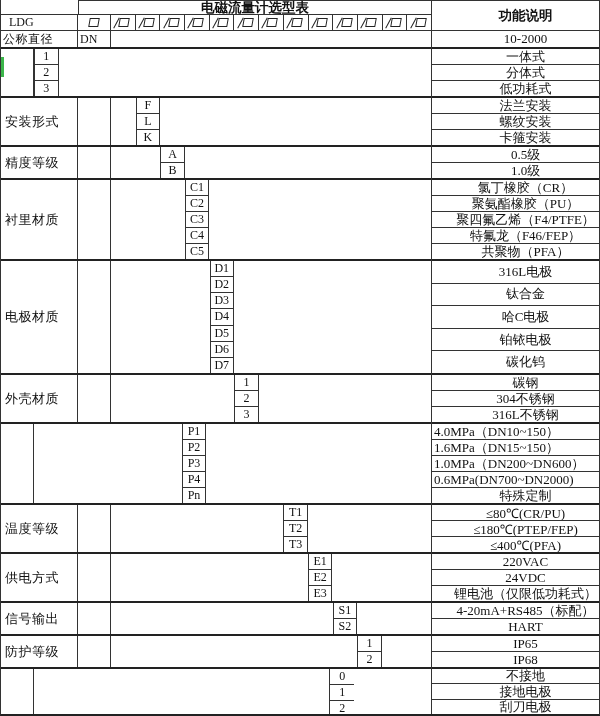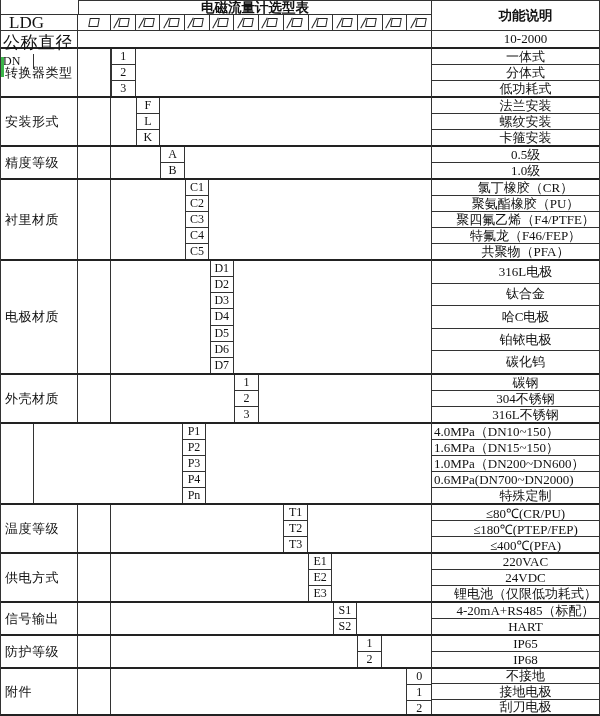--- a/index.html
+++ b/index.html
@@ -14,30 +14,30 @@
   .right-col{position:absolute;left:430px;top:0;width:188px;height:714px;border-left:1px solid #333;}
 
   
   .hdr-row{height:15px;display:flex;border-bottom:1px solid #333;}
   .hdr-blank{width:77px;}
   .hdr-title{flex:1;border-left:1px solid #333;border-top:1px solid #333;
     text-align:center;font-size:13.5px;font-weight:600;line-height:13px;}
 
   
   .ldg-row{height:16px;display:flex;border-bottom:1px solid #333;}
-  .lbl{width:77px;border-right:1px solid #333;display:flex;align-items:center;padding-left:8px;font-size:17px;}
+  .lbl{width:77px;border-right:1px solid #333;display:flex;align-items:center;padding-left:8px;font-size:12px;}
   .dn-cell{width:33px;border-right:1px solid #333;display:flex;align-items:center;justify-content:center;}
   .slash-cells{flex:1;display:flex;}
   .scell{flex:1;display:flex;align-items:center;justify-content:center;gap:1px;border-right:1px solid #333;}
   .scell:last-child{border-right:none;}
   .sq{display:inline-block;width:10px;height:9px;border:1px solid #222;transform:skewX(-10deg);}
   .slash{display:inline-block;width:1px;height:12px;background:#222;transform:rotate(28deg);margin-right:1px;}
 
   
-  .dn-row{height:16px;display:flex;flex-direction:column;}
+  .dn-row{height:16px;display:flex;}
   .dn-row .lbl{padding-left:2px;letter-spacing:0.5px;}
   .dn-code{width:33px;border-right:1px solid #333;display:flex;align-items:center;padding-left:2px;font-size:12px;}
   .rest{flex:1;}
 
   
   .grp{display:flex;border-top:2px solid #222;overflow:hidden;}
   .glabel{width:77px;border-right:1px solid #333;display:flex;align-items:center;padding-left:4px;
     font-size:13px;letter-spacing:0.5px;}
   .gdn{width:33px;border-right:1px solid #333;}
   .gpre{height:100%;}
@@ -132,21 +132,20 @@
       </div>
     </div>
 
     <div class="dn-row">
       <div class="lbl">公称直径</div>
       <div class="dn-code">DN</div>
       <div class="rest"></div>
     </div>
 
     <div class="grp" style="height:49px">
-      <div class="glabel">转换器类型</div>
       <div class="gdn"></div>
       <div class="gcodes">
         <div class="gcode">1</div>
         <div class="gcode">2</div>
         <div class="gcode">3</div>
       </div>
       <div class="gpost"></div>
     </div>
 
     <div class="grp" style="height:49px">
@@ -267,21 +266,20 @@
       <div class="gdn"></div>
       <div class="gpre" style="width:246.2px"></div>
       <div class="gcodes">
         <div class="gcode">1</div>
         <div class="gcode">2</div>
       </div>
       <div class="gpost"></div>
     </div>
 
     <div class="grp" style="height:47px">
-      <div class="glabel">附件</div>
       <div class="gdn"></div>
       <div class="gpre" style="width:295.4px"></div>
       <div class="gcodes no-r" style="width:24.6px">
         <div class="gcode">0</div>
         <div class="gcode">1</div>
         <div class="gcode">2</div>
       </div>
     </div>
   </div>
 

